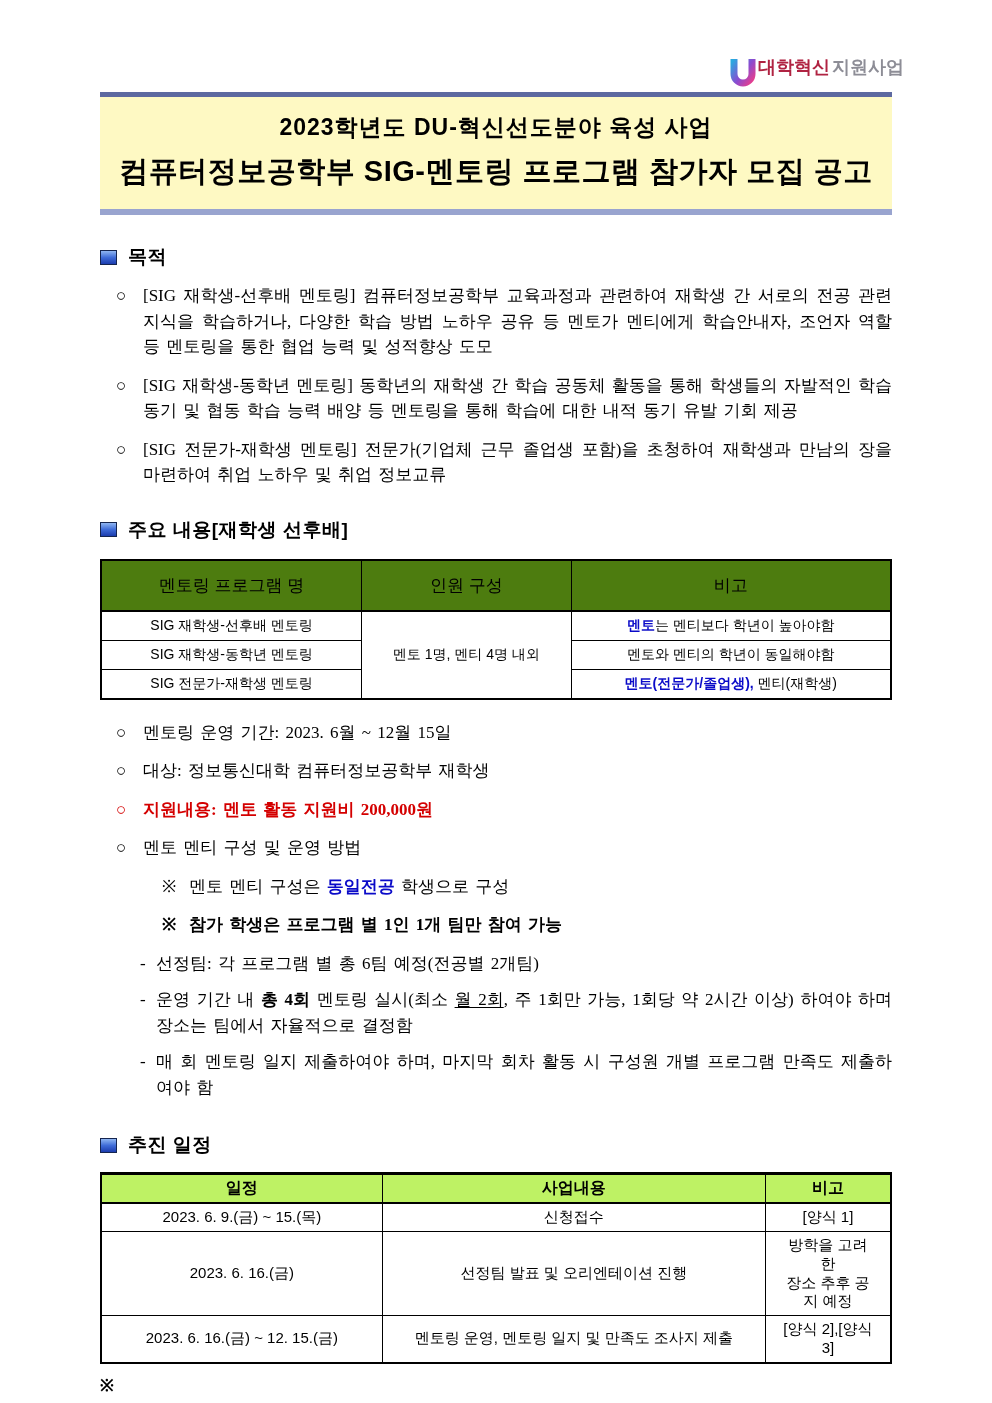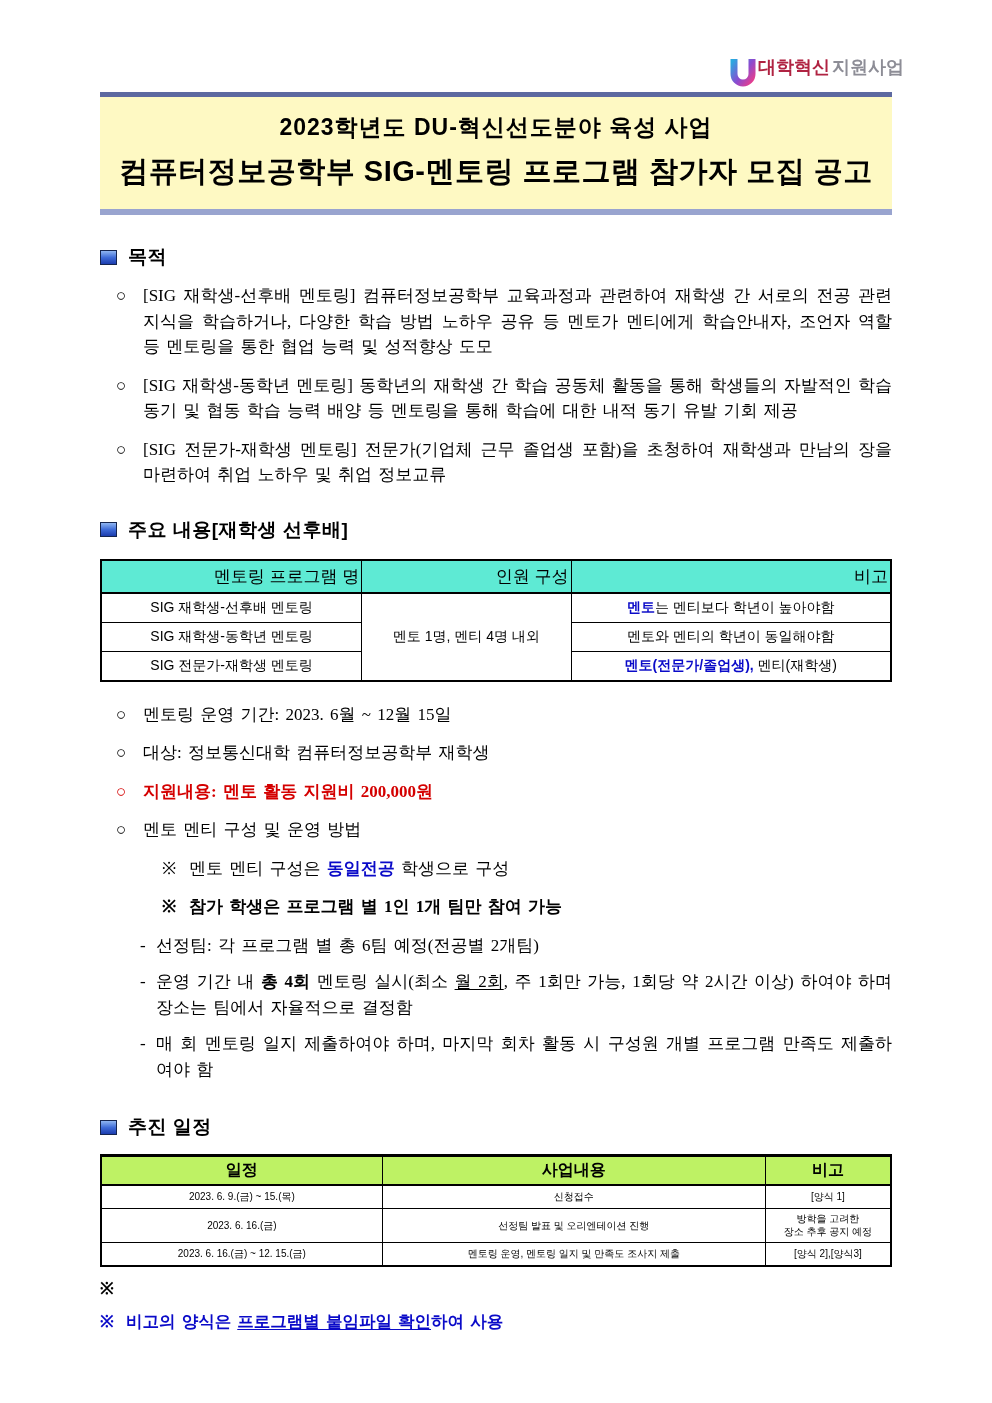--- a/index.html
+++ b/index.html
@@ -30,35 +30,35 @@
   }
   .section-title { font-family:"Liberation Sans", sans-serif; font-weight:bold; font-size:19px; letter-spacing:0.5px; }
 
   .bullet { display:flex; margin:0 0 13px 16px; font-size:17px; line-height:1.5; text-align:justify; word-spacing:2px; }
   .bullet .marker { width:27px; flex-shrink:0; }
   .bullet .btext { flex:1; }
   .red { color:#d40000; font-weight:bold; }
 
   table { border-collapse:collapse; width:100%; font-family:"Liberation Sans", sans-serif; text-align:center; }
   .table1 { border:2px solid #000; margin-top:16px; }
-  .table1 th { background:#5eead4; border:1px solid #000; border-bottom:2px solid #000; font-weight:normal; font-size:17px; padding:4px 2px;text-align:right; }
+  .table1 th { background:#4d7c0f; border:1px solid #000; border-bottom:2px solid #000; font-weight:normal; font-size:17px; padding:13px 2px; }
   .table1 td { border:1px solid #000; font-size:14px; padding:5px 2px; }
   .blue-bold { color:#0a0ac8; font-weight:bold; }
 
   .post-table { margin-top:20px; }
   .note { display:flex; margin:0 0 13px 62px; font-size:17px; line-height:1.5; word-spacing:2px; }
   .note .marker { width:27px; flex-shrink:0; }
   .bold { font-weight:bold; }
   .dash { display:flex; margin:0 0 11px 40px; font-size:17px; line-height:1.5; text-align:justify; word-spacing:2px; }
   .dash .marker { width:16px; flex-shrink:0; }
   .u { text-decoration:underline; text-underline-offset:2px; }
 
   .table2 { border:2px solid #000; border-top:3px solid #000; margin-top:14px; }
   .table2 th { background:#bef264; border:1px solid #000; border-bottom:2px solid #000; font-weight:bold; font-size:16px; padding:3px 2px; }
-  .table2 td { border:1px solid #000; font-size:10px; padding:4px 16px;margin-top:12px; }
+  .table2 td { border:1px solid #000; font-size:15px; padding:4px 16px;margin-top:12px; }
   .note-cell { white-space:pre-line; line-height:1.25; font-size:14.5px; }
 
   .footnotes { margin-top:10px; font-weight:bold; }
   .footnote { display:flex; font-size:16.5px; line-height:1.45; margin-bottom:9px; word-spacing:2px; }
   .footnote .marker { width:26px; flex-shrink:0; }
   .footnote.blue { color:#0a0ac8; }
 </style>
 </head>
 <body>
 

